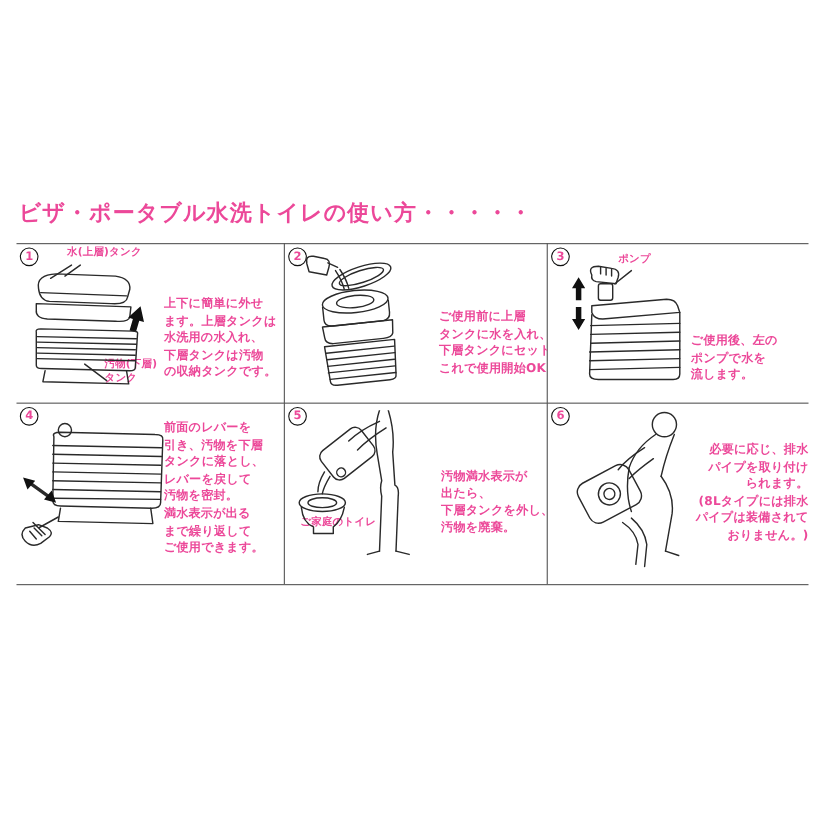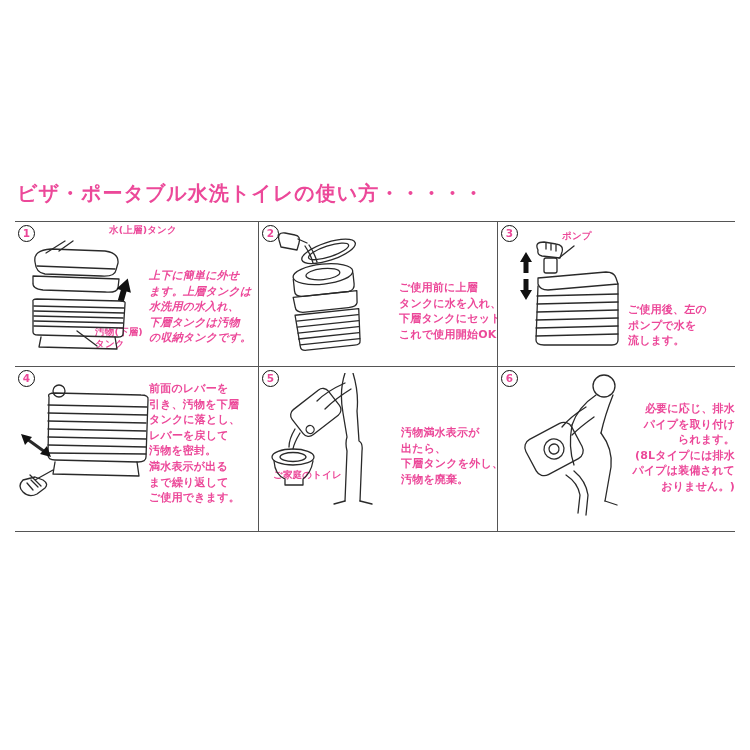--- a/index.html
+++ b/index.html
@@ -32,34 +32,34 @@
     font-size:10.5px;font-weight:bold;line-height:1;
   }
   .caption{
     position:absolute;font-size:11px;font-weight:600;line-height:1.42;
     white-space:pre-line;letter-spacing:0.2px;
   }
   .small-label{
     position:absolute;font-size:9.5px;font-weight:600;line-height:1.25;
     white-space:pre-line;letter-spacing:0.2px;
   }
-  #panel-1 .caption{left:134px;top:46px;width:108px;font-style:italic;}
+  #panel-1 .caption{left:134px;top:46px;width:108px;}
   #panel-2 .caption{left:140px;top:58px;width:114px;}
   #panel-3 .caption{left:130px;top:80px;width:106px;}
   #panel-4 .caption{left:134px;top:14px;width:108px;}
   #panel-5 .caption{left:142px;top:58px;width:110px;}
   #panel-6 .caption{left:127px;top:34px;width:110px;text-align:right;}
   .illustration{position:absolute;}
   #panel-1 .illustration{left:4px;top:16px;}
   #panel-2 .illustration{left:12px;top:8px;}
   #panel-3 .illustration{left:6px;top:18px;}
   #panel-4 .illustration{left:2px;top:12px;}
   #panel-5 .illustration{left:8px;top:6px;}
   #panel-6 .illustration{left:10px;top:4px;}
-  #label-upper-tank{left:46px;top:2px;margin-left:48px;}
+  #label-upper-tank{left:46px;top:2px;}
   #label-lower-tank{left:80px;top:104px;}
   #label-pump{left:64px;top:8px;}
   #label-home-toilet{left:14px;top:102px;}
   svg{stroke:#2a2a2a;fill:none;stroke-width:1.3;stroke-linecap:round;stroke-linejoin:round;}
   svg .fill{fill:#111;stroke:none;}
 </style>
 </head>
 <body>
 
 <div class="canvas">

